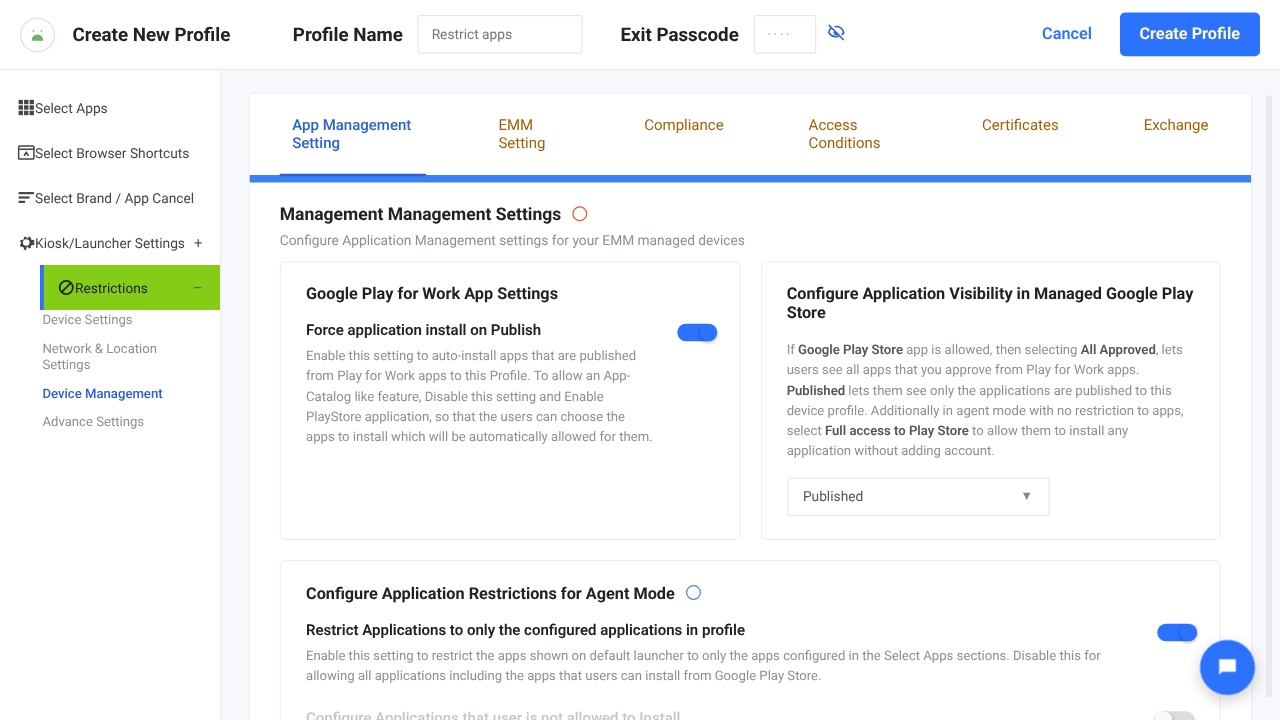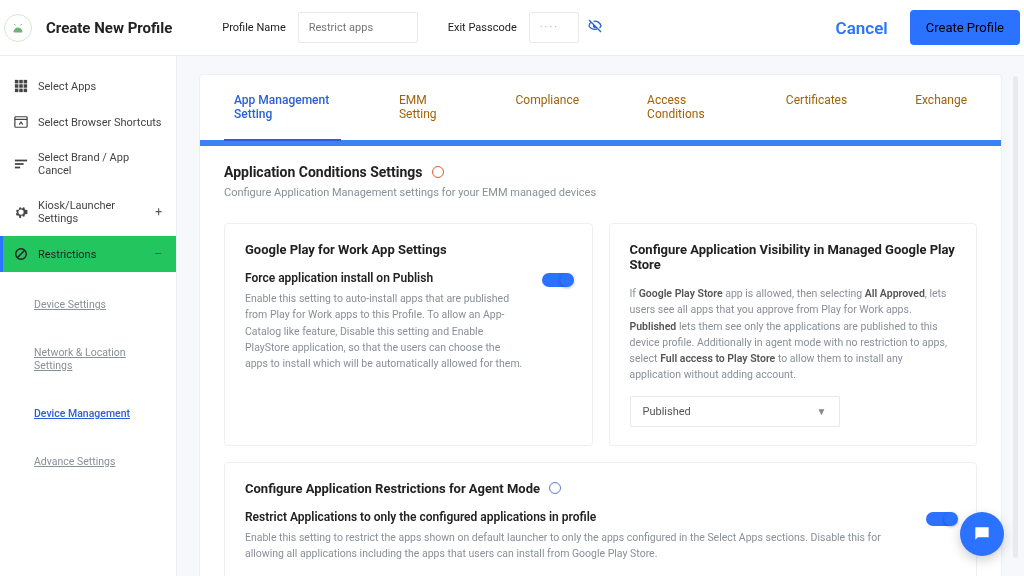--- a/index.html
+++ b/index.html
@@ -1,52 +1,52 @@
 <!DOCTYPE html>
 <html><head>
 <meta charset="utf-8">
 <style>
 * { margin: 0; padding: 0; box-sizing: border-box; font-family: -apple-system, BlinkMacSystemFont, "Segoe UI", Roboto, sans-serif; }
 body { background: #fff; font-size: 13px; color: #333; }
 
-.header { display: flex; align-items: center; padding: 10px 4px; border-bottom: 1px solid #eaecef; }
+.header { display: flex; align-items: center; padding: 10px 16px; border-bottom: 1px solid #eaecef; }
 .header-logo { width: 28px; height: 28px; border: 1px solid #d4e8d4; border-radius: 50%; display:flex; align-items:center; justify-content:center; color:#6db36d; margin-right: 14px; }
 .header-title { font-size: 15px; font-weight: 700; color: #222; margin-right: 50px; }
 .header-field { display: flex; align-items: center; margin-right: 30px; }
-.header-field-label { font-size: 11px; font-weight: 400; color: #222; margin-right: 12px; }
-.header-input { border: 1px solid #e6e8eb; border-radius: 2px; padding: 8px 10px; font-size: 11px; color: #aaa; width: 120px; }
+.header-field-label { font-size: 15px; font-weight: 700; color: #222; margin-right: 12px; }
+.header-input { border: 1px solid #e6e8eb; border-radius: 2px; padding: 8px 10px; font-size: 11px; color: #aaa; width: 132px; }
 .header-input.small { width: 50px; letter-spacing: 2px; }
 .eye-icon { color: #2a5fd6; margin-left: 8px; font-size: 14px; cursor:pointer; }
 .header-actions { margin-left: auto; display: flex; align-items: center; gap: 22px; }
-.btn-cancel { color: #2a72ff; font-size: 17px; font-weight: 600; cursor: pointer; }
-.btn-create { background: #2a72ff; color: #000000; padding: 10px 16px; border-radius: 4px; font-size: 13px; font-weight: 400; border: none; cursor: pointer; }
+.btn-cancel { color: #2a72ff; font-size: 13px; font-weight: 600; cursor: pointer; }
+.btn-create { background: #2a72ff; color: #fef9c3; padding: 10px 16px; border-radius: 4px; font-size: 13px; font-weight: 700; border: none; cursor: pointer; }
 
 .layout { display: flex; height: calc(100vh - 54px); }
 .sidebar { width: 177px; border-right: 1px solid #eaecef; padding-top: 12px; overflow-y: auto; }
-.sidebar-item { display: flex; align-items: center; padding: 11px 14px; font-size: 11px; color: #444; cursor: pointer; gap: 10px; position: relative; }
+.sidebar-item { display: flex; align-items: center; padding: 11px 14px; font-size: 11px; color: #444; cursor: pointer; position: relative; }
 .sidebar-item .si-icon { width: 14px; height: 14px; display:flex; align-items:center; justify-content:center; }
-.sidebar-item.active { background: #22c55e; color: #222; }
+.sidebar-item.active { background: #84cc16; color: #222; margin-left: 32px; }
 .sidebar-item.active::before { content:""; position:absolute; left:0; top:0; bottom:0; width:3px; background:#2a72ff; }
-.sidebar-sub { padding: 26px 14px 9px 34px; font-size: 10.5px; color: #8a8f98; cursor: pointer; text-decoration: underline; }
+.sidebar-sub { padding: 1px 14px 9px 34px; font-size: 10.5px; color: #8a8f98; cursor: pointer; }
 .sidebar-sub.active { color: #2a5fd6; font-weight: 500; }
 .expand-ico { margin-left: auto; font-size: 12px; color:#555; }
 
 .main { flex: 1; background: #f6f8fb; padding: 18px 22px; overflow-y: auto; position: relative; }
 .panel { background: #fff; border-radius: 4px; border: 1px solid #edf0f3; }
 .tabs { display: flex; border-bottom: 6px solid #3b82f6; }
 .tab { padding: 18px 10px; font-size: 12px; color: #a16207; cursor: pointer; margin: 0 24px; }
 .tab.active { color: #2a5fd6; border-bottom: 2px solid #2a5fd6; margin-bottom: -1px; font-weight: 500; }
 
 .section { padding: 18px 24px 24px; }
 .section-title { font-size: 14px; font-weight: 700; color: #222; }
 .title-ico { display:inline-block; width:12px; height:12px; border:1.5px solid #e55a2b; border-radius:50%; position:relative; top:1px; margin-left:6px; }
 .title-ico.agent { border-color:#5b7fd6; }
 .section-desc { font-size: 11px; color: #8a8f98; margin-top: 6px; }
 
-.cards-row { display: flex; gap: 16px; margin-top: 24px; }
+.cards-row { display: flex; gap: 16px; margin-top: 10px; }
 .card { flex: 1; border: 1px solid #edf0f3; border-radius: 4px; padding: 18px 20px; }
 .card-title { font-size: 13px; font-weight: 700; color: #222; margin-bottom: 14px; }
 .setting-row { display: flex; justify-content: space-between; align-items: flex-start; gap: 16px; }
 .setting-label { font-size: 12px; font-weight: 600; color: #222; margin-bottom: 6px; }
 .help-text { font-size: 10.5px; color: #8a8f98; line-height: 1.55; }
 .toggle { width: 30px; height: 14px; background: #2a72ff; border-radius: 10px; position: relative; flex-shrink: 0; cursor: pointer; margin-top: 2px; }
 .toggle::after { content: ""; width: 14px; height: 14px; background: #2a72ff; border-radius: 50%; position: absolute; right: -2px; top: 0; box-shadow: 0 1px 3px rgba(0,0,0,0.3); }
 .toggle.off { background: #d8dde2; }
 .toggle.off::after { background: #fafafa; right: auto; left: -2px; }
 
@@ -166,21 +166,21 @@
         <div class="tab active">App Management Setting</div>
         <div class="tab">EMM Setting</div>
         <div class="tab">Compliance</div>
         <div class="tab">Access Conditions</div>
         <div class="tab">Certificates</div>
         <div class="tab">Exchange</div>
       </div>
 
       <div class="section">
         <div>
-          <span class="section-title">Application Conditions Settings</span>
+          <span class="section-title">Management Management Settings</span>
           <span class="title-ico"></span>
         </div>
         <div class="section-desc">Configure Application Management settings for your EMM managed devices</div>
 
         <div class="cards-row">
           <div class="card">
             <div class="card-title">Google Play for Work App Settings</div>
             <div class="setting-row">
               <div style="flex:1">
                 <div class="setting-label">Force application install on Publish</div>

